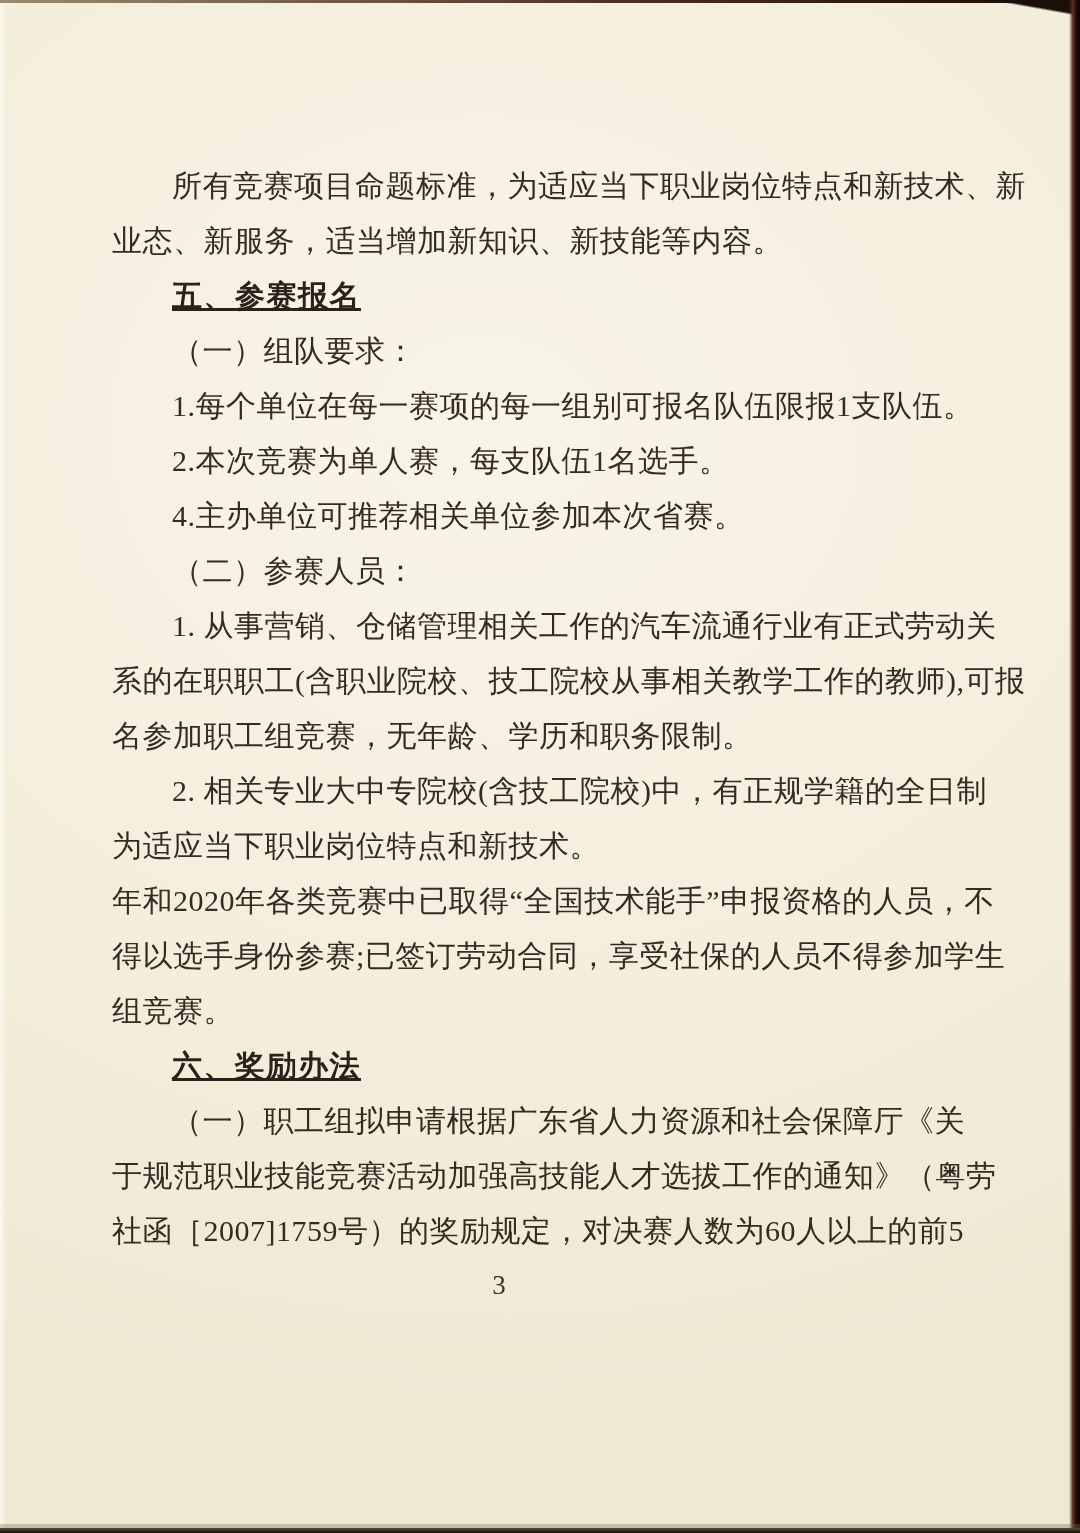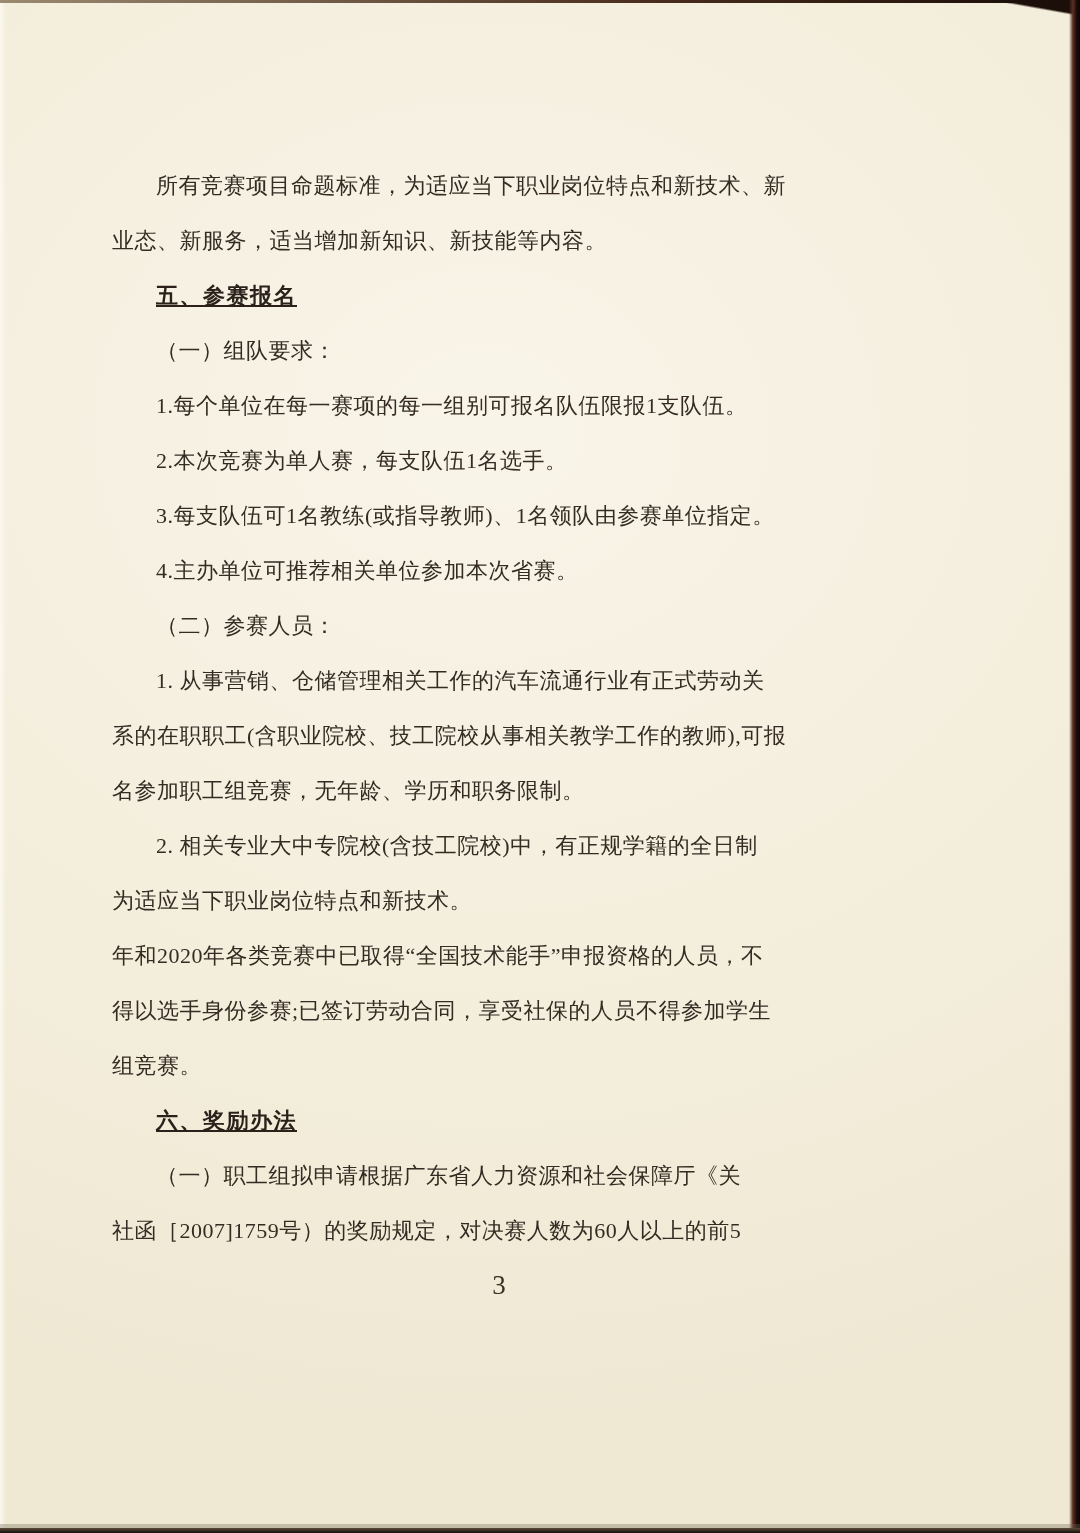--- a/index.html
+++ b/index.html
@@ -45,21 +45,21 @@
   .page-content {
     position: absolute;
     top: 158px;
     left: 112px;
     right: 118px;
     color: #352b23;
   }
   .line {
     height: 55px;
     line-height: 55px;
-    font-size: 22px;
+    font-size: 30px;
     letter-spacing: 0.5px;
     white-space: nowrap;
   }
   .indent { text-indent: 2em; }
   .heading {
     text-indent: 2em;
     font-weight: bold;
     color: #2b211a;
     letter-spacing: 1.5px;
     text-decoration: underline;
@@ -79,33 +79,33 @@
 
 <div class="photo">
 
   <div class="page-content">
     <div class="line indent">所有竞赛项目命题标准，为适应当下职业岗位特点和新技术、新</div>
     <div class="line">业态、新服务，适当增加新知识、新技能等内容。</div>
     <div class="line heading">五、参赛报名</div>
     <div class="line indent">（一）组队要求：</div>
     <div class="line indent">1.每个单位在每一赛项的每一组别可报名队伍限报1支队伍。</div>
     <div class="line indent">2.本次竞赛为单人赛，每支队伍1名选手。</div>
-    <div class="line indent">3.每支队伍可1名教练(或指导教师)、1名领队由参赛单位指定。</div>
     <div class="line indent">4.主办单位可推荐相关单位参加本次省赛。</div>
     <div class="line indent">（二）参赛人员：</div>
     <div class="line indent">1.  从事营销、仓储管理相关工作的汽车流通行业有正式劳动关</div>
     <div class="line">系的在职职工(含职业院校、技工院校从事相关教学工作的教师),可报</div>
     <div class="line">名参加职工组竞赛，无年龄、学历和职务限制。</div>
     <div class="line indent">2.  相关专业大中专院校(含技工院校)中，有正规学籍的全日制</div>
     <div class="line">为适应当下职业岗位特点和新技术。</div>
     <div class="line">年和2020年各类竞赛中已取得“全国技术能手”申报资格的人员，不</div>
     <div class="line">得以选手身份参赛;已签订劳动合同，享受社保的人员不得参加学生</div>
     <div class="line">组竞赛。</div>
     <div class="line heading">六、奖励办法</div>
     <div class="line indent">（一）职工组拟申请根据广东省人力资源和社会保障厅《关</div>
+    <div class="line">于规范职业技能竞赛活动加强高技能人才选拔工作的通知》（粤劳</div>
     <div class="line">社函［2007]1759号）的奖励规定，对决赛人数为60人以上的前5</div>
     <div class="page-number">3</div>
   </div>
 
   <div class="edge-left-light"></div>
   <div class="edge-top"></div>
   <div class="corner-tr"></div>
   <div class="edge-right"></div>
   <div class="edge-bottom-shadow"></div>
   <div class="edge-bottom"></div>

